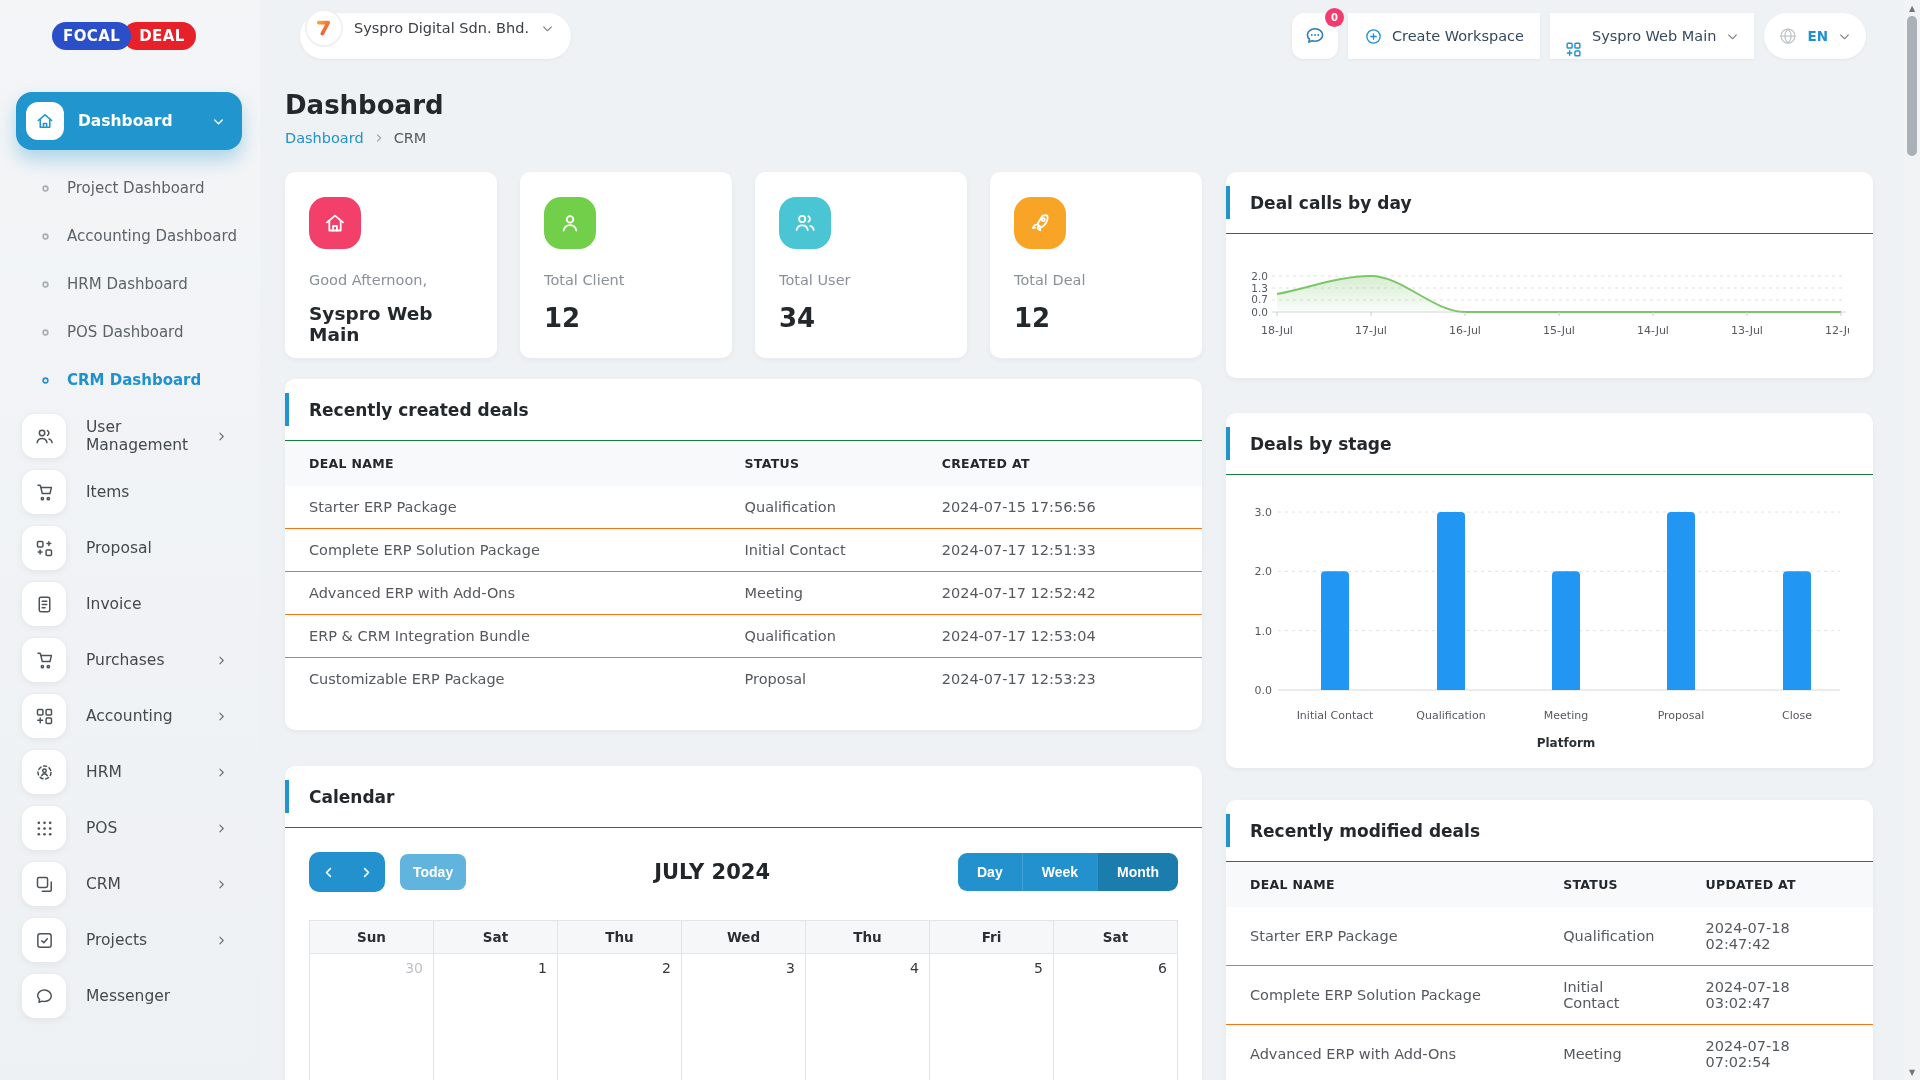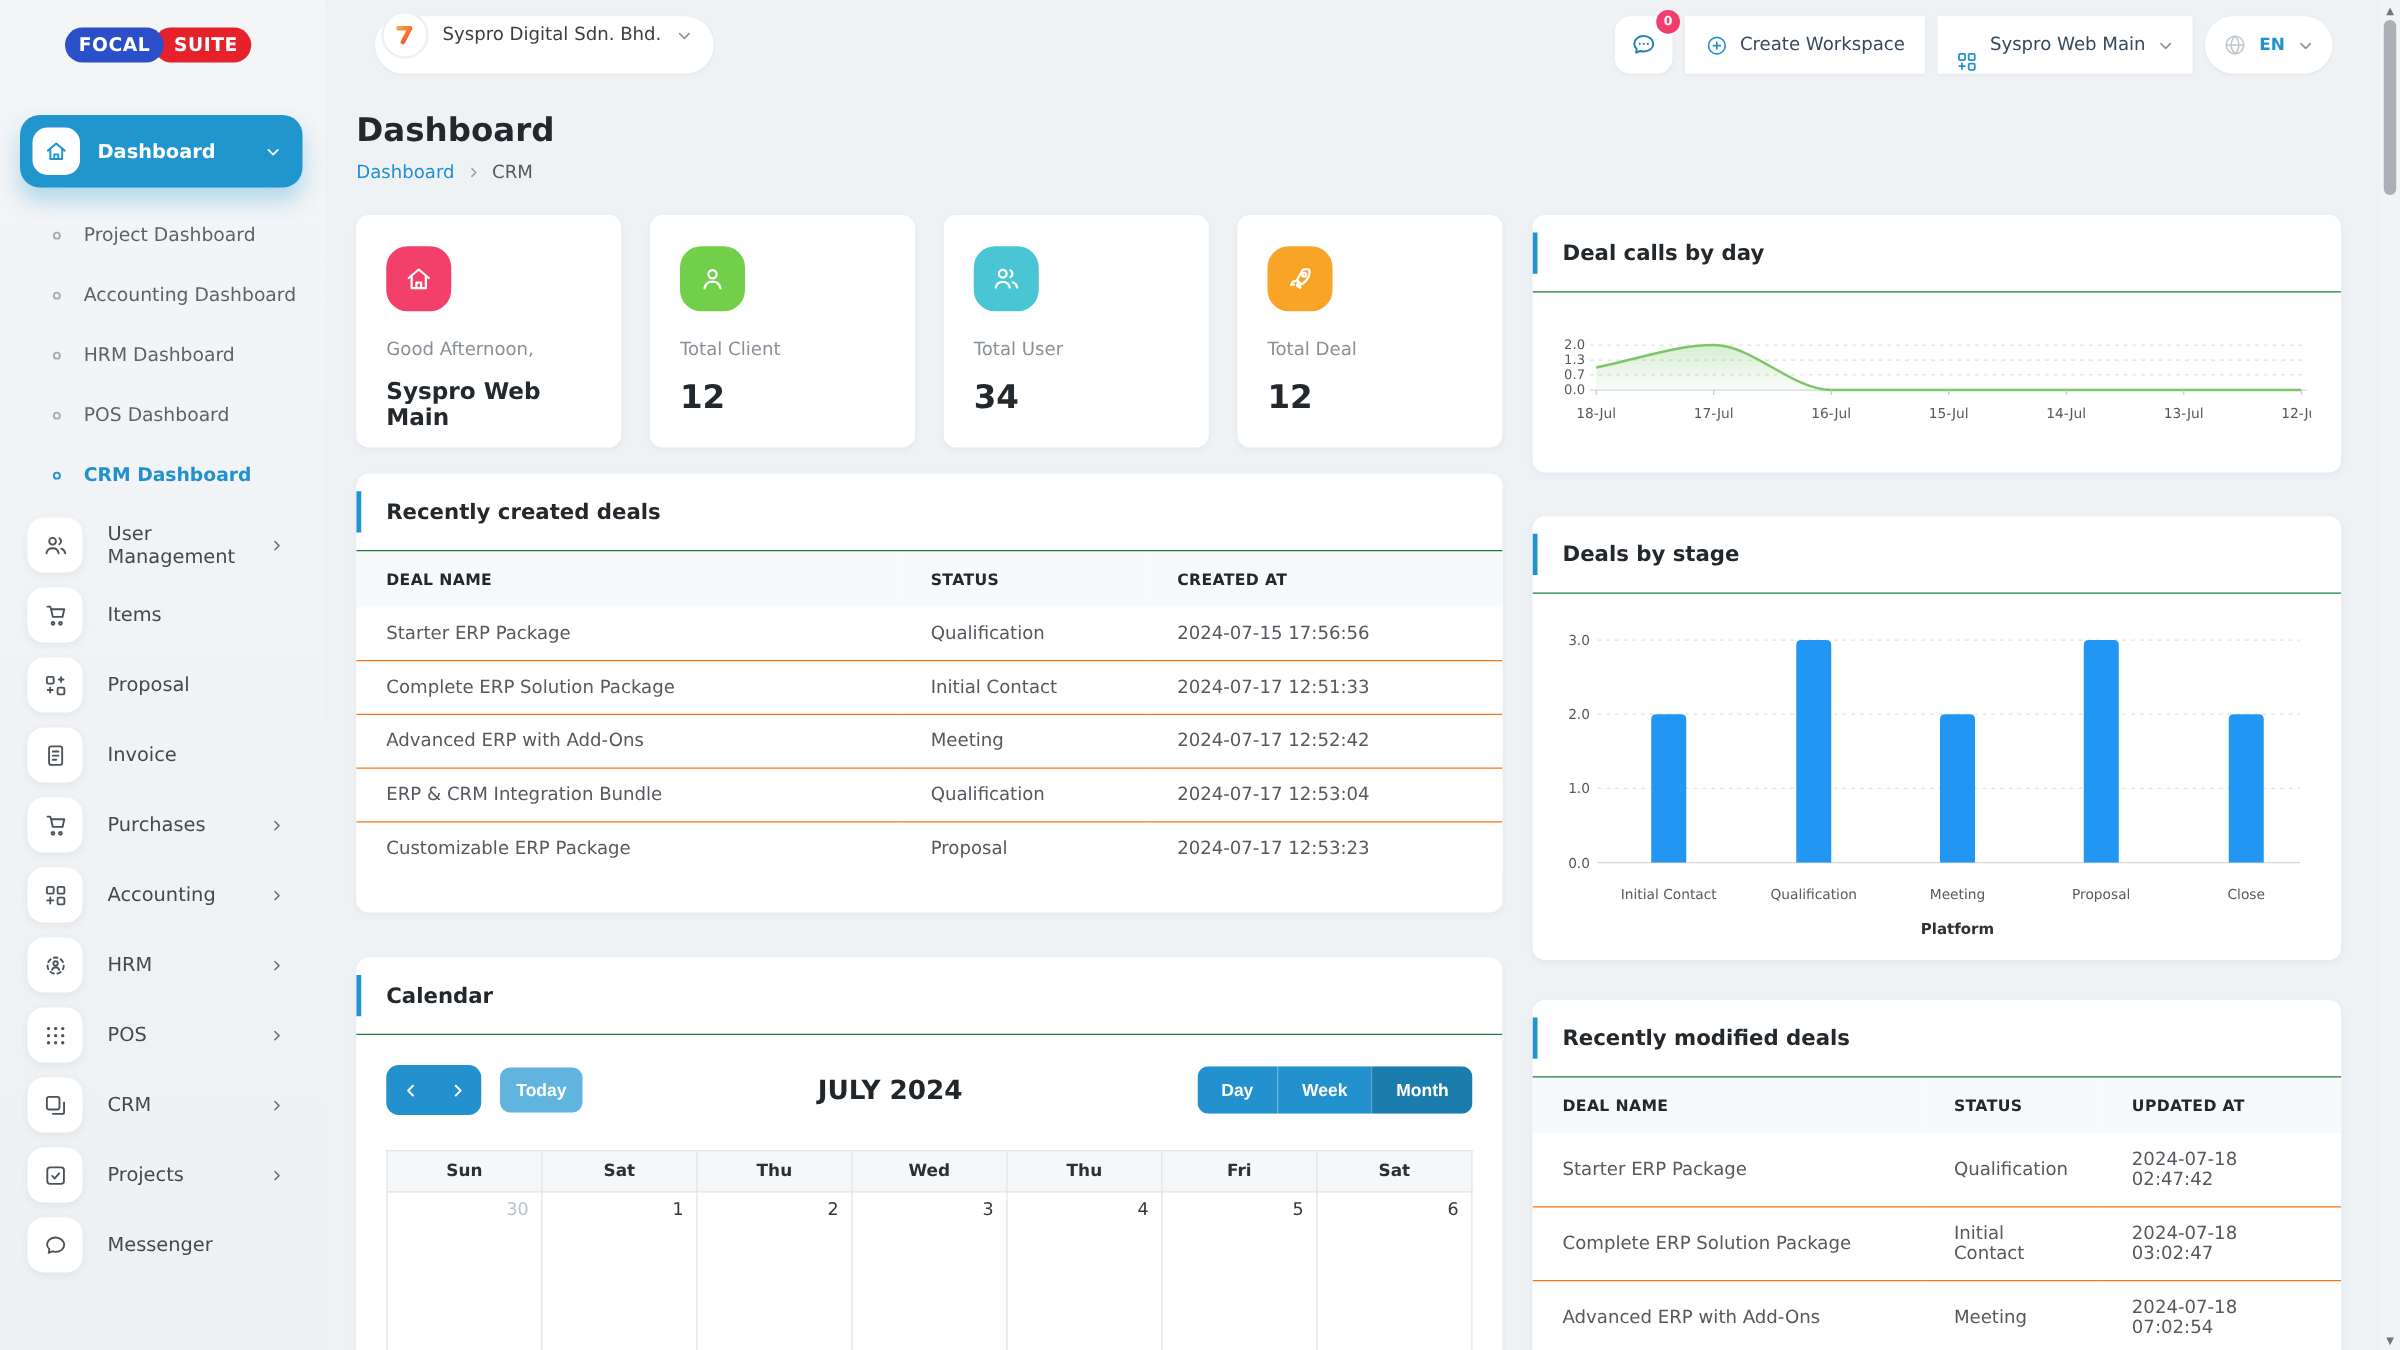--- a/index.html
+++ b/index.html
@@ -102,21 +102,21 @@
   .sb-thumb { position:absolute; left:3px; top:16px; width:10px; height:140px; background:#aab0b5; border-radius:5px; }
 </style>
 </head>
 <body>
 
 <div class="app">
 
   <aside class="sidebar">
     <div class="logo">
       <span class="logo-pill logo-focal">FOCAL</span>
-      <span class="logo-pill logo-suite">SUITE</span>
+      <span class="logo-pill logo-suite">DEAL</span>
     </div>
     <div class="dash-btn">
       <span class="dash-ic" id="dash-home-ic">
           <svg width="20" height="20" viewBox="0 0 24 24" fill="none" stroke="currentColor" stroke-width="1.9" stroke-linecap="round" stroke-linejoin="round">
             <path d="M4 11.4 12 4.6l8 6.8"></path>
             <path d="M6.3 9.7v9.8h11.4V9.7"></path>
             <path d="M10.1 19.5v-4.5h3.8v4.5"></path>
           </svg>
         </span>
       <span class="dash-label">Dashboard</span>

